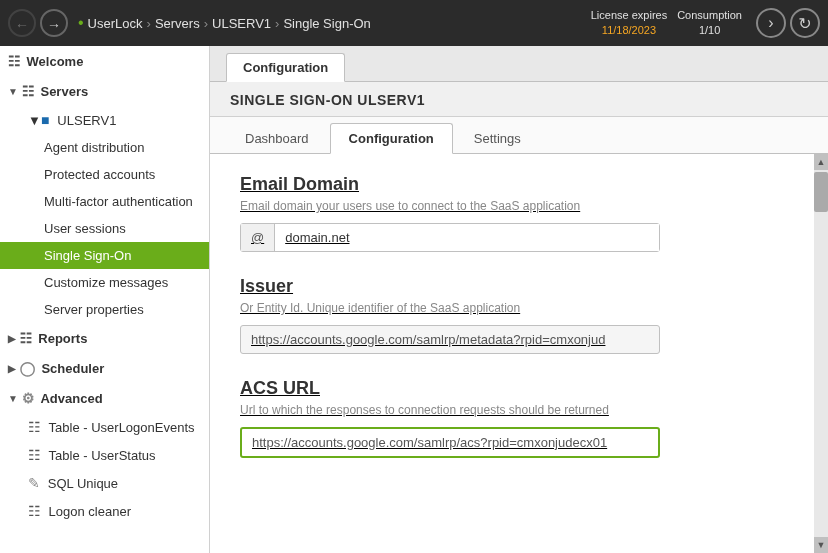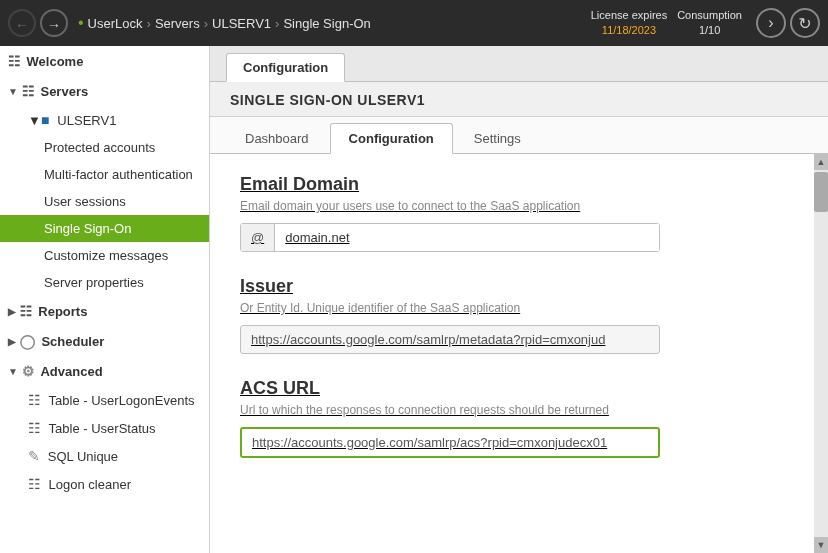--- a/index.html
+++ b/index.html
@@ -166,20 +166,23 @@
       <span class="expand-icon">▼</span>
       <span class="sidebar-icon">☷</span>
       <span>Servers</span>
     </div>
     <div class="sidebar-item sidebar-child">
       <span class="expand-icon">▼</span>
       <span class="sidebar-icon" style="color:#1a6aad;">■</span>
       <span>ULSERV1</span>
     </div>
     <div class="sidebar-item sidebar-child2">
+      <span>Agent distribution</span>
+    </div>
+    <div class="sidebar-item sidebar-child2">
       <span>Protected accounts</span>
     </div>
     <div class="sidebar-item sidebar-child2">
       <span>Multi-factor authentication</span>
     </div>
     <div class="sidebar-item sidebar-child2">
       <span>User sessions</span>
     </div>
     <div class="sidebar-item sidebar-child2 active">
       <span>Single Sign-On</span>

